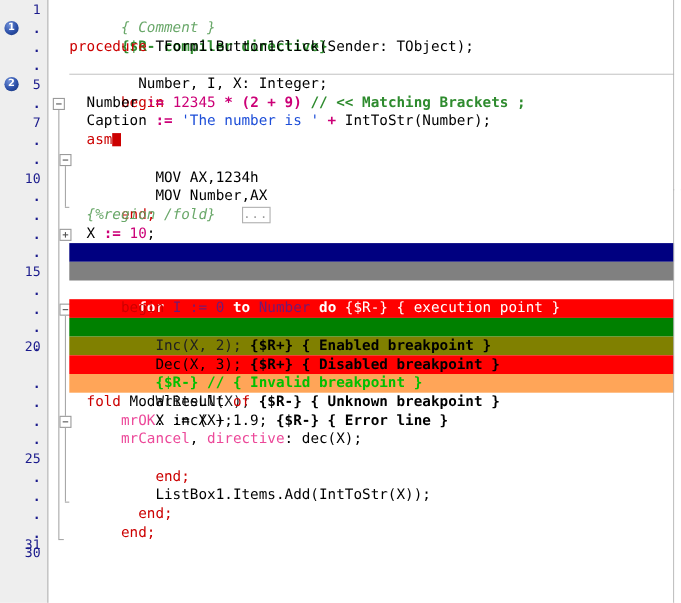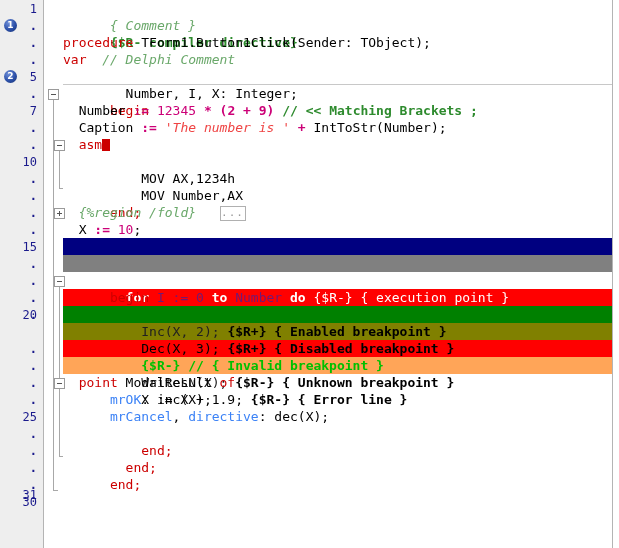--- a/index.html
+++ b/index.html
@@ -68,26 +68,26 @@
   }
   .band{
     position:absolute;left:-17px;right:-600px;top:0;height:17px;z-index:0;
   }
   .rowtext{position:relative;z-index:1;display:inline-block;padding-left:0;}
   
   .kw{color:#cc0000;font-weight:normal;}
   .id{color:#000000;}
   .plain{color:#000000;}
   .num{color:#cc0077;}
-  .str{color:#ef4444;font-style:italic;}
+  .str{color:#1d4ed8;}
   .cmt{color:#6aa86a;font-style:italic;}
   .cmt2{color:#2e8b2e;font-weight:bold;}
   .op{color:#cc0077;font-weight:bold;}
   .asm{color:#000000;}
-  .mr{color:#3b82f6;}
+  .mr{color:#ec4899;}
   
   .on-navy{color:#ffffff;}
   .on-gray{color:#ffffff;}
   .on-gray .kw{color:#ffffff;font-weight:bold;}
   .on-gray .sub{color:#701a75;}
   .on-red{color:#000000;}
   .on-red .kw{color:#000000;font-weight:bold;}
   .on-red .fn{color:#202020;}
   .on-green{color:#000000;}
   .on-green .kw{color:#000000;font-weight:bold;}
@@ -184,22 +184,20 @@
       <span class="rowtext cmt">{ Comment }</span>
     </div>
 
     <div class="row">
       <span class="rowtext cmt2">{$R- compiler directive}</span>
     </div>
 
     <div class="row"><span class="rowtext"><span class="kw">procedure</span><span class="id"> TForm1.Button1Click(Sender: TObject);</span></span>
     </div>
 
-    <div class="row"><span class="rowtext"><span class="kw">var</span><span class="plain">  </span><span class="cmt">// Delphi Comment</span></span>
-    </div>
 
     <div class="row">
       <span class="rowtext id">  Number, I, X: Integer;</span>
       <div class="sep"></div>
     </div>
 
     <div class="row">
       <span class="rowtext kw">begin</span>
     </div>
 
@@ -262,33 +260,36 @@
     <div class="row">
       <div class="band" style="background:#ff0000"></div>
       <span class="rowtext on-red"><span class="fn">    WriteLN(X); </span><span class="kw">{$R-} { Unknown breakpoint }</span></span>
     </div>
 
     <div class="row">
       <div class="band" style="background:#ffa558"></div>
       <span class="rowtext on-orange"><span class="fn">    X := X + 1.9; </span><span class="kw">{$R-} { Error line }</span></span>
     </div>
 
-    <div class="row"><span class="rowtext"><span class="plain">  </span><span class="kw">point</span><span class="id"> ModalResult </span><span class="kw">of</span></span>
+    <div class="row"><span class="rowtext"><span class="plain">  </span><span class="kw">fold</span><span class="id"> ModalResult </span><span class="kw">of</span></span>
     </div>
 
     <div class="row"><span class="rowtext"><span class="mr">      mrOK</span><span class="id">: inc(X);</span></span>
     </div>
 
     <div class="row"><span class="rowtext"><span class="mr">      mrCancel</span><span class="id">, </span><span class="mr">directive</span><span class="id">: dec(X);</span></span>
     </div>
 
     <div class="row">
       <span class="rowtext kw">    end;</span>
     </div>
 
+    <div class="row">
+      <span class="rowtext id">    ListBox1.Items.Add(IntToStr(X));</span>
+    </div>
 
     <div class="row">
       <span class="rowtext kw">  end;</span>
     </div>
 
     <div class="row">
       <span class="rowtext kw">end;</span>
     </div>
 
     <div class="row">

